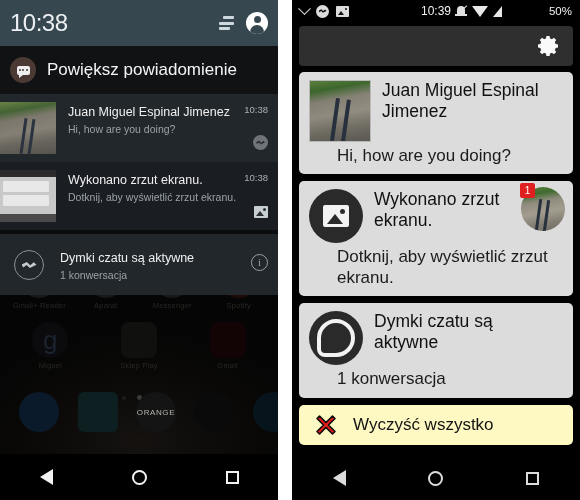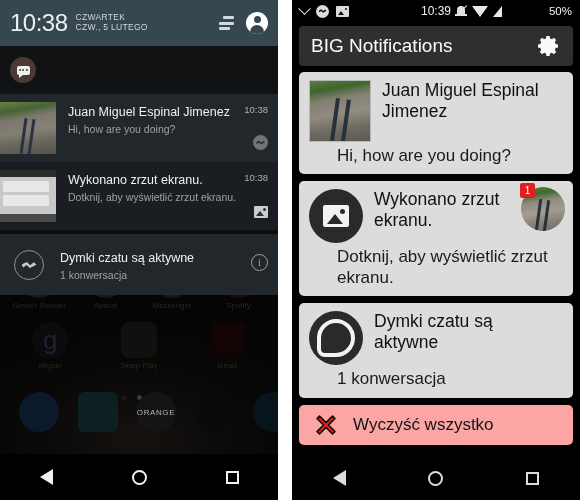--- a/index.html
+++ b/index.html
@@ -170,21 +170,21 @@
   .ic-photo::after{content:"";position:absolute;left:4px;bottom:3px;border-left:8px solid transparent;border-right:8px solid transparent;border-bottom:10px solid #2a2a2a;}
   .ic-photo::before{content:"";position:absolute;right:4px;top:4px;width:5px;height:5px;border-radius:50%;background:#2a2a2a;}
   .msgr-ring { width:54px;height:54px;border-radius:50%;background:#2a2a2a;display:flex;align-items:center;justify-content:center;position:relative;}
   .msgr-ring::before{content:"";position:absolute;width:38px;height:38px;border-radius:50% 50% 50% 8px;border:4px solid #f2f2f2;box-sizing:border-box;}
   .corner-thumb { position:absolute; right:8px; top:6px; width:44px; height:44px; border-radius:50%;
     background: linear-gradient(170deg, #5f8340 0%, #3f6b2e 18%, #8e8a7c 34%, #a39d90 56%, #837f74 78%, #6e6b64 100%);
     overflow:hidden; }
   .corner-thumb::before{content:"";position:absolute;left:36%;top:26%;width:3px;height:74%;background:#27303d;transform:rotate(8deg);box-shadow:8px 0 0 #27303d;}
   .badge { position:absolute; right:38px; top:2px; min-width:15px; height:15px; background:#e02020; border-radius:2px;
     color:#fff; font-size:10px; line-height:15px; text-align:center; padding:0 3px; z-index:3; }
-  .clear-card { background:#fca5a5; border-radius:5px; height:40px; display:flex; align-items:center; padding:0 14px; gap:14px; }
+  .clear-card { background:#fef9c3; border-radius:5px; height:40px; display:flex; align-items:center; padding:0 14px; gap:14px; }
   .x-icon { width:26px;height:26px;position:relative;flex:0 0 26px;}
   .clear-label { font-size:17px; color:#141414; }
 
   .rp-navbar { position:absolute; left:0; bottom:0; width:288px; height:44px; background:#000; display:flex; align-items:center; justify-content:space-around;}
   .rnav-back { width:0;height:0;border-top:8px solid transparent;border-bottom:8px solid transparent;border-right:13px solid #dcdcdc;}
   .rnav-home { width:15px;height:15px;border-radius:50%;border:2px solid #dcdcdc;}
   .rnav-rec  { width:13px;height:13px;border:2px solid #dcdcdc;}
 </style>
 </head>
 <body>
@@ -241,42 +241,39 @@
       <div class="dock-ic dock-contacts"></div>
       <div class="dock-ic dock-orange">
         <span>ORANGE</span>
       </div>
       <div class="dock-ic dock-msg"></div>
       <div class="dock-ic dock-browser"></div>
     </div>
 
     <div class="lp-statusbar">
       <div class="lp-clock">10:38</div>
-      <div class="lp-date">
-        <div>CZWARTEK</div>
-        <div>CZW., 5 LUTEGO</div>
-      </div>
       <div class="lp-right">
         <div class="sort-icon">
             <i></i>
             <i></i>
             <i></i>
           </div>
         <div class="avatar-circ"></div>
       </div>
     </div>
 
     <div class="lp-header">
       <div class="appicon">
         <div class="bubble">
             <i></i>
             <i></i>
             <i></i>
           </div>
       </div>
+      <div class="title">Powiększ powiadomienie</div>
     </div>
 
     <div class="lp-notifs">
 
       <div class="lp-notif">
         <div class="thumb thumb-road"></div>
         <div class="body">
           <div class="ntitle">Juan Miguel Espinal Jimenez</div>
           <div class="ntext">Hi, how are you doing?</div>
         </div>
@@ -340,21 +337,20 @@
             <div class="base"></div>
             <div class="slash"></div>
         </div>
         <div class="wifi-ic"></div>
         <div class="sig-ic"></div>
         <div class="batt-txt">50%</div>
       </div>
     </div>
 
     <div class="rp-header">
-      <div class="t">BIG Notifications</div>
       <div class="gear">
         <svg width="24" height="24" viewBox="0 0 24 24" aria-hidden="true">
           <path fill="#fafafa" d="M12 8.2a3.8 3.8 0 100 7.6 3.8 3.8 0 000-7.6zm0 5.9a2.1 2.1 0 110-4.2 2.1 2.1 0 010 4.2z"></path>
           <path fill="#fafafa" d="M21 13.6v-3.2l-2.4-.4a6.9 6.9 0 00-.8-1.9l1.4-2-2.3-2.3-2 1.4a6.9 6.9 0 00-1.9-.8L12.6 2h-3.2l-.4 2.4a6.9 6.9 0 00-1.9.8l-2-1.4L2.8 6.1l1.4 2a6.9 6.9 0 00-.8 1.9L1 10.4v3.2l2.4.4c.2.7.5 1.3.8 1.9l-1.4 2 2.3 2.3 2-1.4c.6.4 1.2.6 1.9.8l.4 2.4h3.2l.4-2.4c.7-.2 1.3-.5 1.9-.8l2 1.4 2.3-2.3-1.4-2c.4-.6.6-1.2.8-1.9l2.4-.4z"></path>
         </svg>
       </div>
     </div>
 
     <div class="rp-cards">
 

